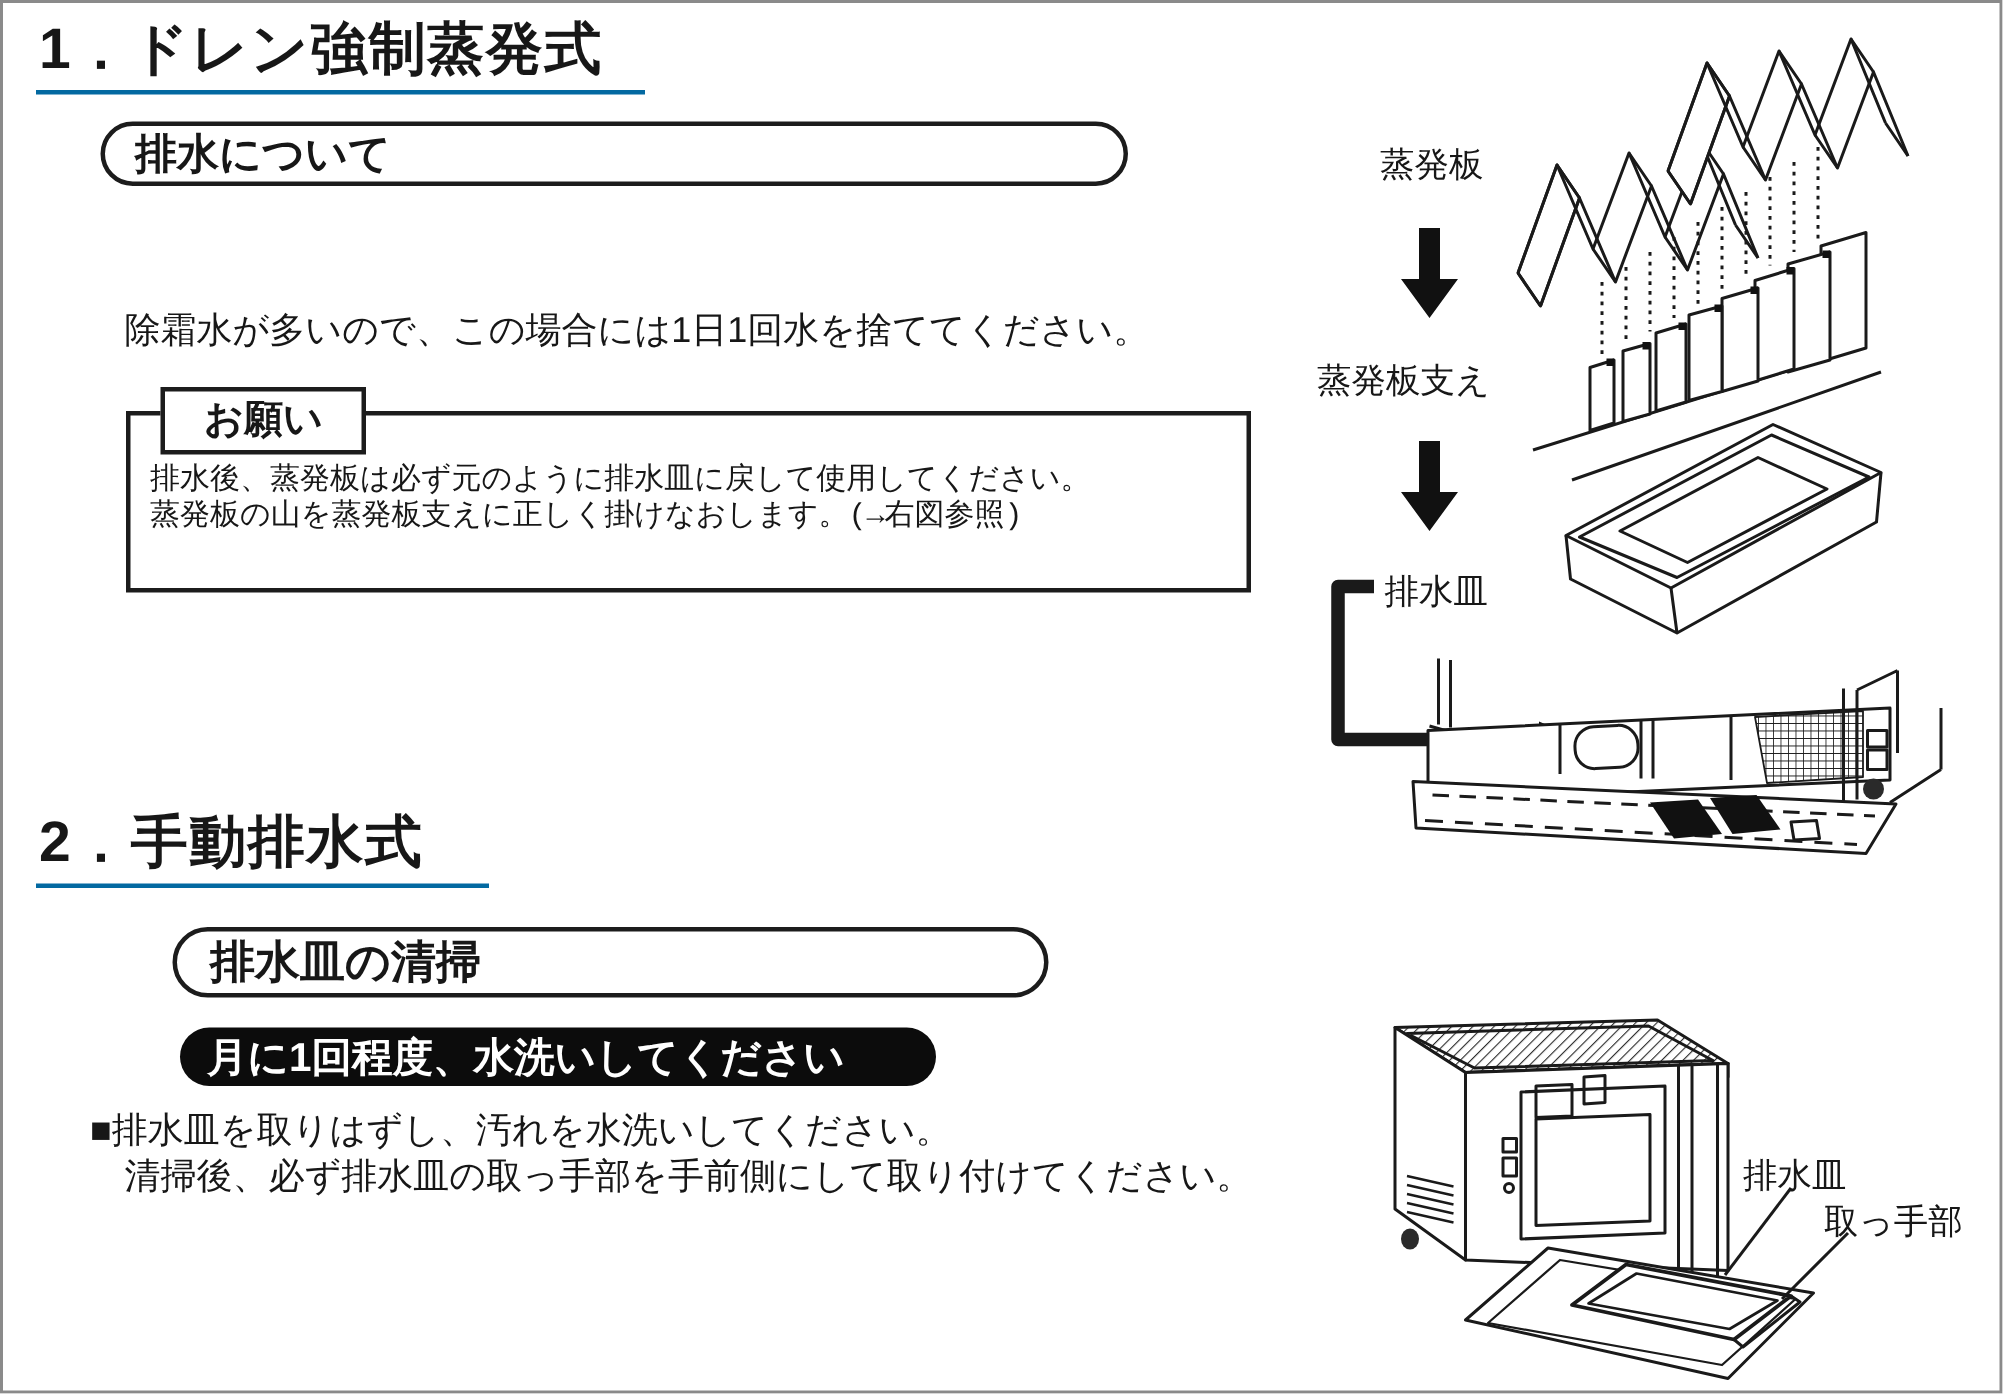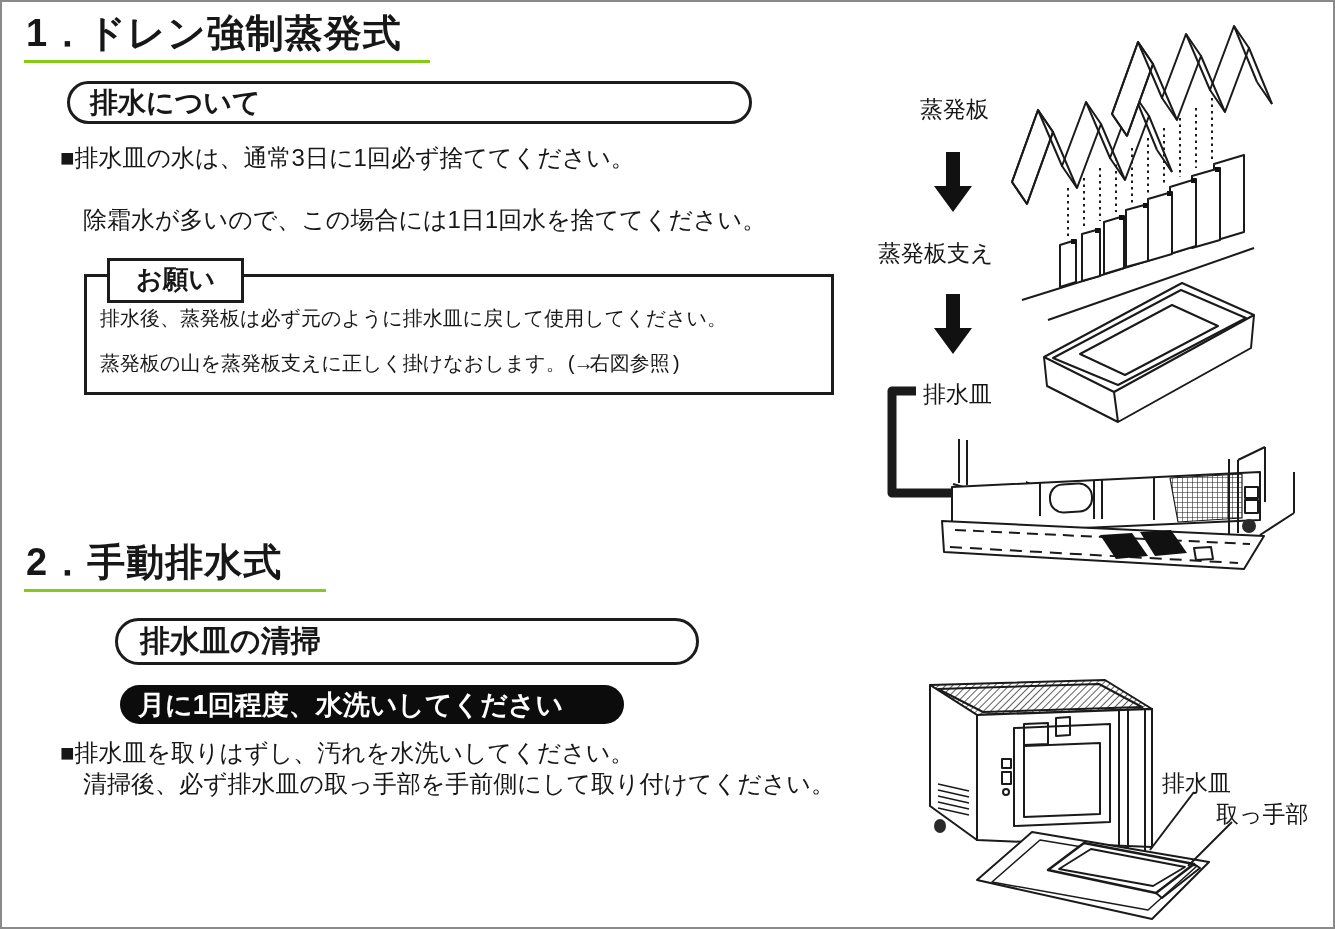--- a/index.html
+++ b/index.html
@@ -5,21 +5,21 @@
   * { margin:0; padding:0; box-sizing:border-box; }
   html,body { background:#e8e8e8; }
   .page {
     position:relative; width:1335px; height:929px;
     background:#ffffff; border:2px solid #8a8a8a;
     font-family:"Liberation Sans", sans-serif;
     color:#171717; overflow:hidden;
   }
   .sec-title {
     position:absolute; font-size:38px; font-weight:bold; letter-spacing:1px;
-    border-bottom:3px solid #84cc16; padding:0 28px 4px 2px; line-height:1.15;
+    border-bottom:3px solid #0369a1; padding:0 28px 4px 2px; line-height:1.15;
     white-space:nowrap;
   }
   .t1 { left:22px; top:10px; }
   .t2 { left:22px; top:539px; padding-right:44px; }
   .round-header {
     position:absolute; border:3px solid #1c1c1c; border-radius:26px;
     display:flex; align-items:flex-start; font-weight:bold; background:#fff; white-space:nowrap;
   }
   .rh1 { left:65px; top:79px; width:685px; height:43px; font-size:28px; padding-left:20px; }
   .rh2 { left:113px; top:616px; width:584px; height:47px; font-size:30px; padding-left:22px; }
@@ -27,21 +27,21 @@
   .notice {
     position:absolute; left:82px; top:272px; width:750px; height:121px;
     border:3px solid #1c1c1c; background:#fff;
   }
   .notice-label {
     position:absolute; left:20px; top:-19px; background:#fff;
     border:3px solid #1c1c1c; font-size:26px; font-weight:bold; padding:1px 26px 3px;
     white-space:nowrap;
   }
   .notice-line { position:absolute; font-size:20px; white-space:nowrap; left:13px;font-family:Liberation Mono, monospace; }
-  .nl1 { top:28px; } .nl2 { top:73px; }
+  .nl1 { top:28px; } .nl2 { top:52px; }
   .badge {
     position:absolute; left:118px; top:683px; width:504px; height:39px;
     background:#0c0c0c; color:#ffffff; border-radius:20px;
     display:flex; align-items:center; padding-left:18px;
     font-size:27px; font-weight:bold; white-space:nowrap;
   }
   .fig-label { position:absolute; font-size:23px; white-space:nowrap; }
   svg.art { position:absolute; left:0; top:0; }
 </style>
 </head>
@@ -167,21 +167,20 @@
       <path d="M1230,820 L1186,864"></path>
     </g>
   </svg>
 
   <div class="sec-title t1">1．ドレン強制蒸発式</div>
 
   <div class="round-header rh1">
     <span>排水について</span>
   </div>
 
-  <div class="body-line" style="left:58px; top:140px;">■排水皿の水は、通常3日に1回必ず捨ててください。</div>
   <div class="body-line" style="left:81px; top:202px;text-align:right;">除霜水が多いので、この場合には1日1回水を捨ててください。</div>
 
   <div class="notice">
     <div class="notice-label">お願い</div>
     <div class="notice-line nl1">排水後、蒸発板は必ず元のように排水皿に戻して使用してください。</div>
     <div class="notice-line nl2">蒸発板の山を蒸発板支えに正しく掛けなおします。(→右図参照)</div>
   </div>
 
   <div class="fig-label" style="left:918px; top:92px;">蒸発板</div>
   <div class="fig-label" style="left:876px; top:236px;">蒸発板支え</div>

